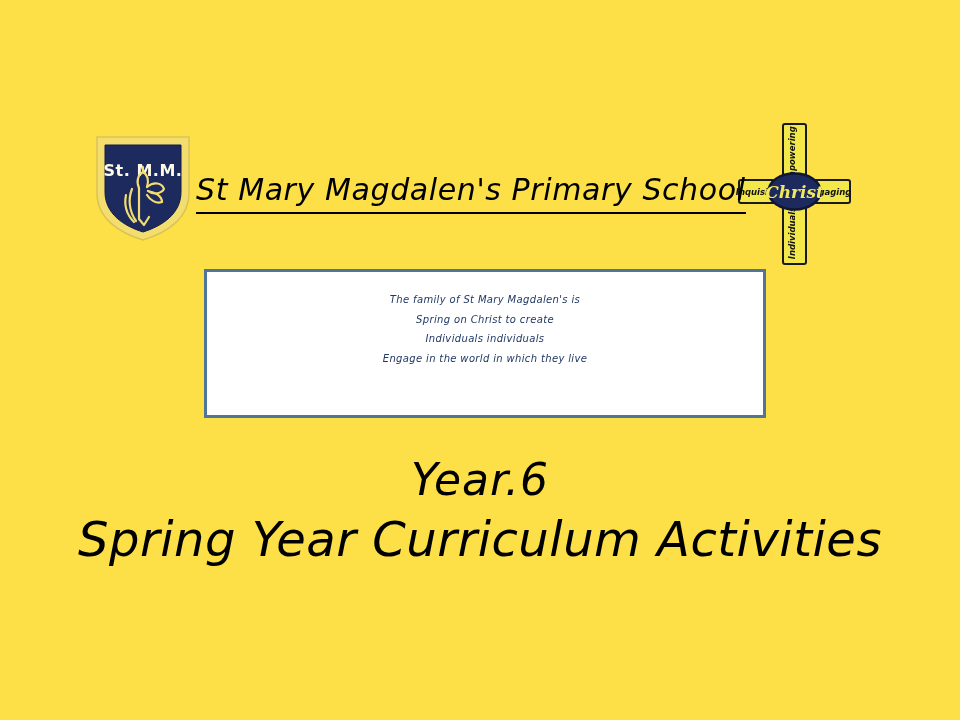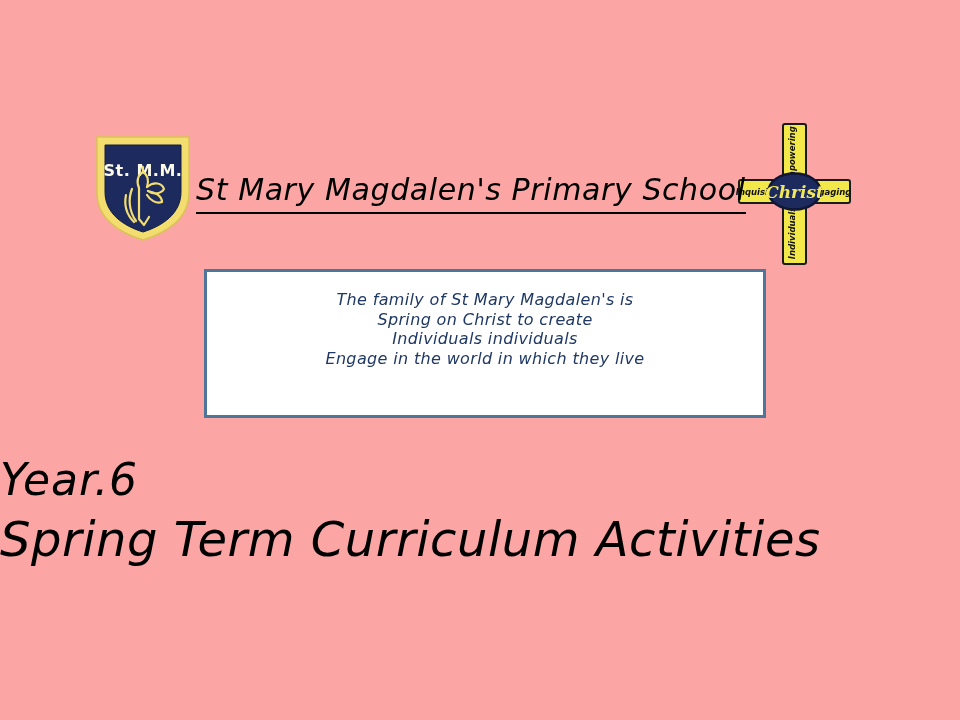--- a/index.html
+++ b/index.html
@@ -8,21 +8,21 @@
     padding: 0;
     background: #ffffff;
   }
   body {
     font-family: "Liberation Sans", sans-serif;
   }
   #slide {
     position: relative;
     width: 960px;
     height: 720px;
-    background: #fca5a5;
+    background: #fde047;
     overflow: hidden;
   }
 
   
   #crest {
     position: absolute;
     left: 92px;
     top: 131px;
     width: 102px;
     height: 112px;
@@ -72,34 +72,34 @@
     background: #ffffff;
   }
   #mission-lines {
     position: absolute;
     left: 0;
     right: 0;
     top: 18px;
     text-align: center;
     font-family: "DejaVu Sans", sans-serif;
     font-style: italic;
-    font-size: 16px;
+    font-size: 10px;
     line-height: 19.5px;
     color: #1f3864;
     letter-spacing: 0.35px;
   }
   #mission-lines .m-line { display: block; white-space: nowrap; }
 
   
   #title-block {
     position: absolute;
     left: 0;
     top: 452px;
     width: 960px;
-    text-align: left;
+    text-align: center;
     font-family: "DejaVu Sans", sans-serif;
     font-style: italic;
     color: #000000;
   }
   #year-line {
     display: block;
     font-size: 44px;
     line-height: 56px;
     letter-spacing: 1px;
   }
@@ -161,16 +161,16 @@
     <div id="mission-lines">
       <span class="m-line">The family of St Mary Magdalen's is</span>
       <span class="m-line">Spring on Christ to create</span>
       <span class="m-line">Individuals individuals</span>
       <span class="m-line">Engage in the world in which they live</span>
     </div>
   </div>
 
   <div id="title-block">
     <span id="year-line">Year.6</span>
-    <span id="term-line">Spring Term Curriculum Activities</span>
+    <span id="term-line">Spring Year Curriculum Activities</span>
   </div>
 
 </div>
 
 </body></html>

